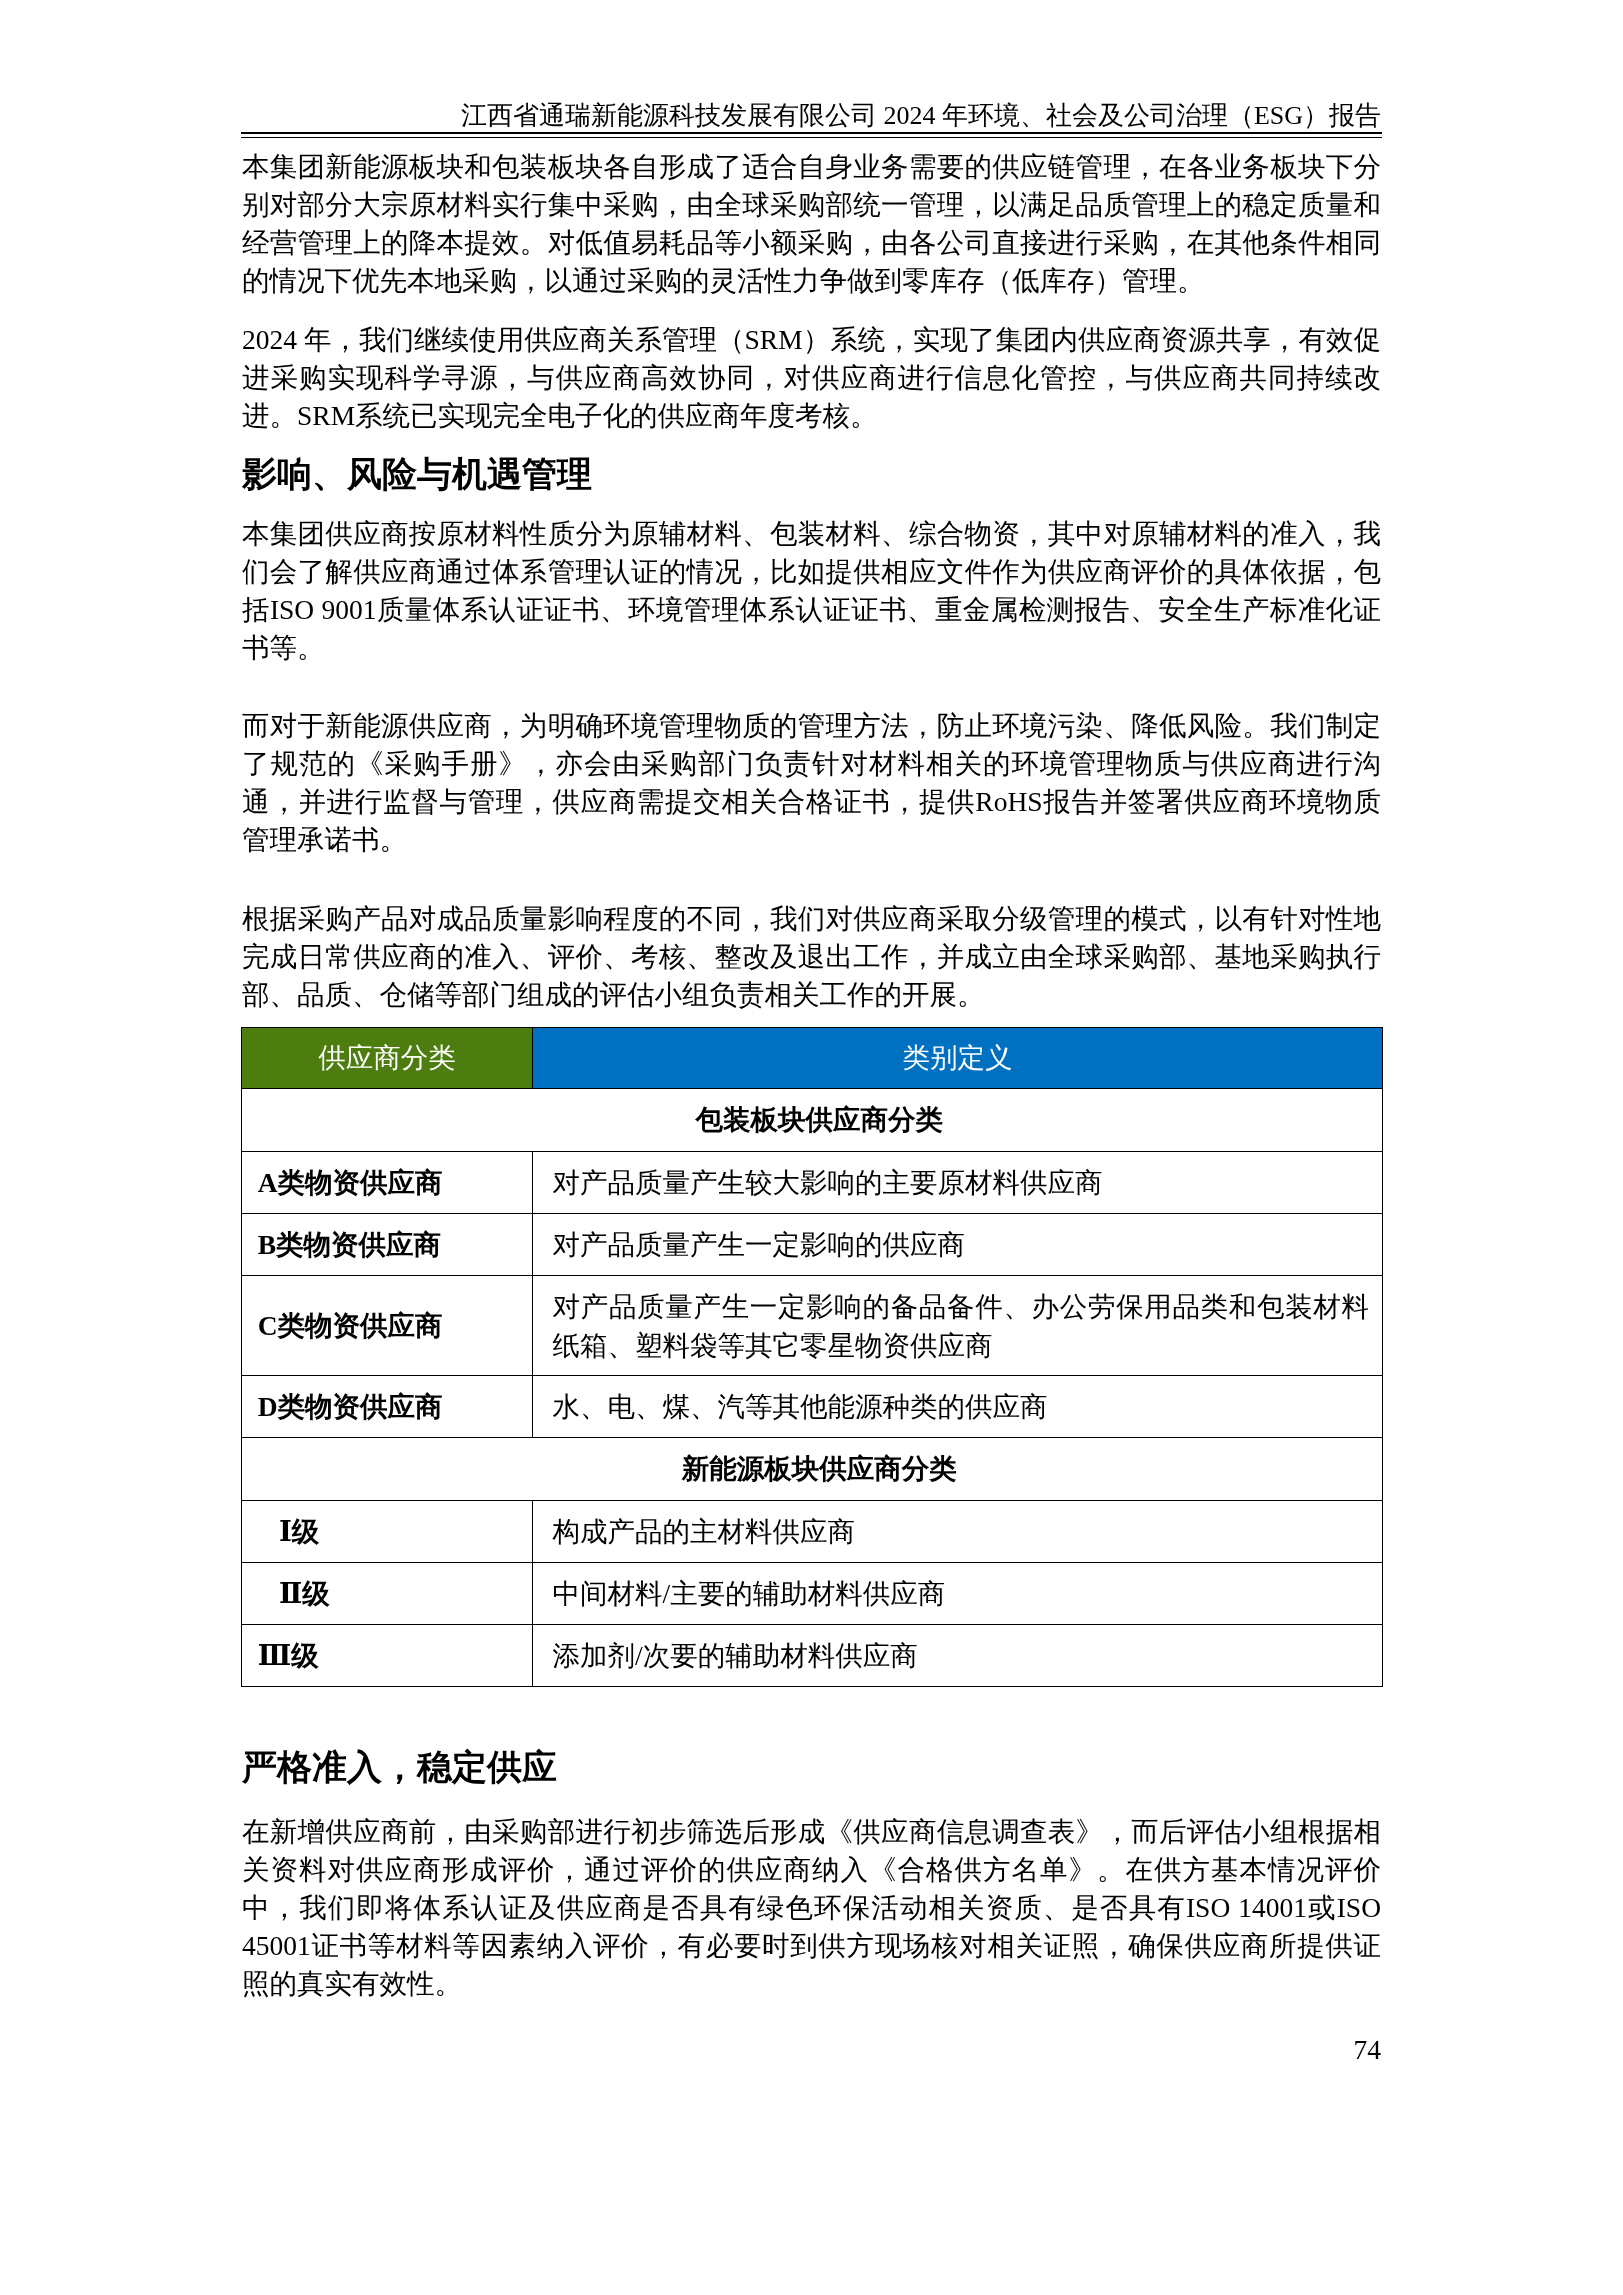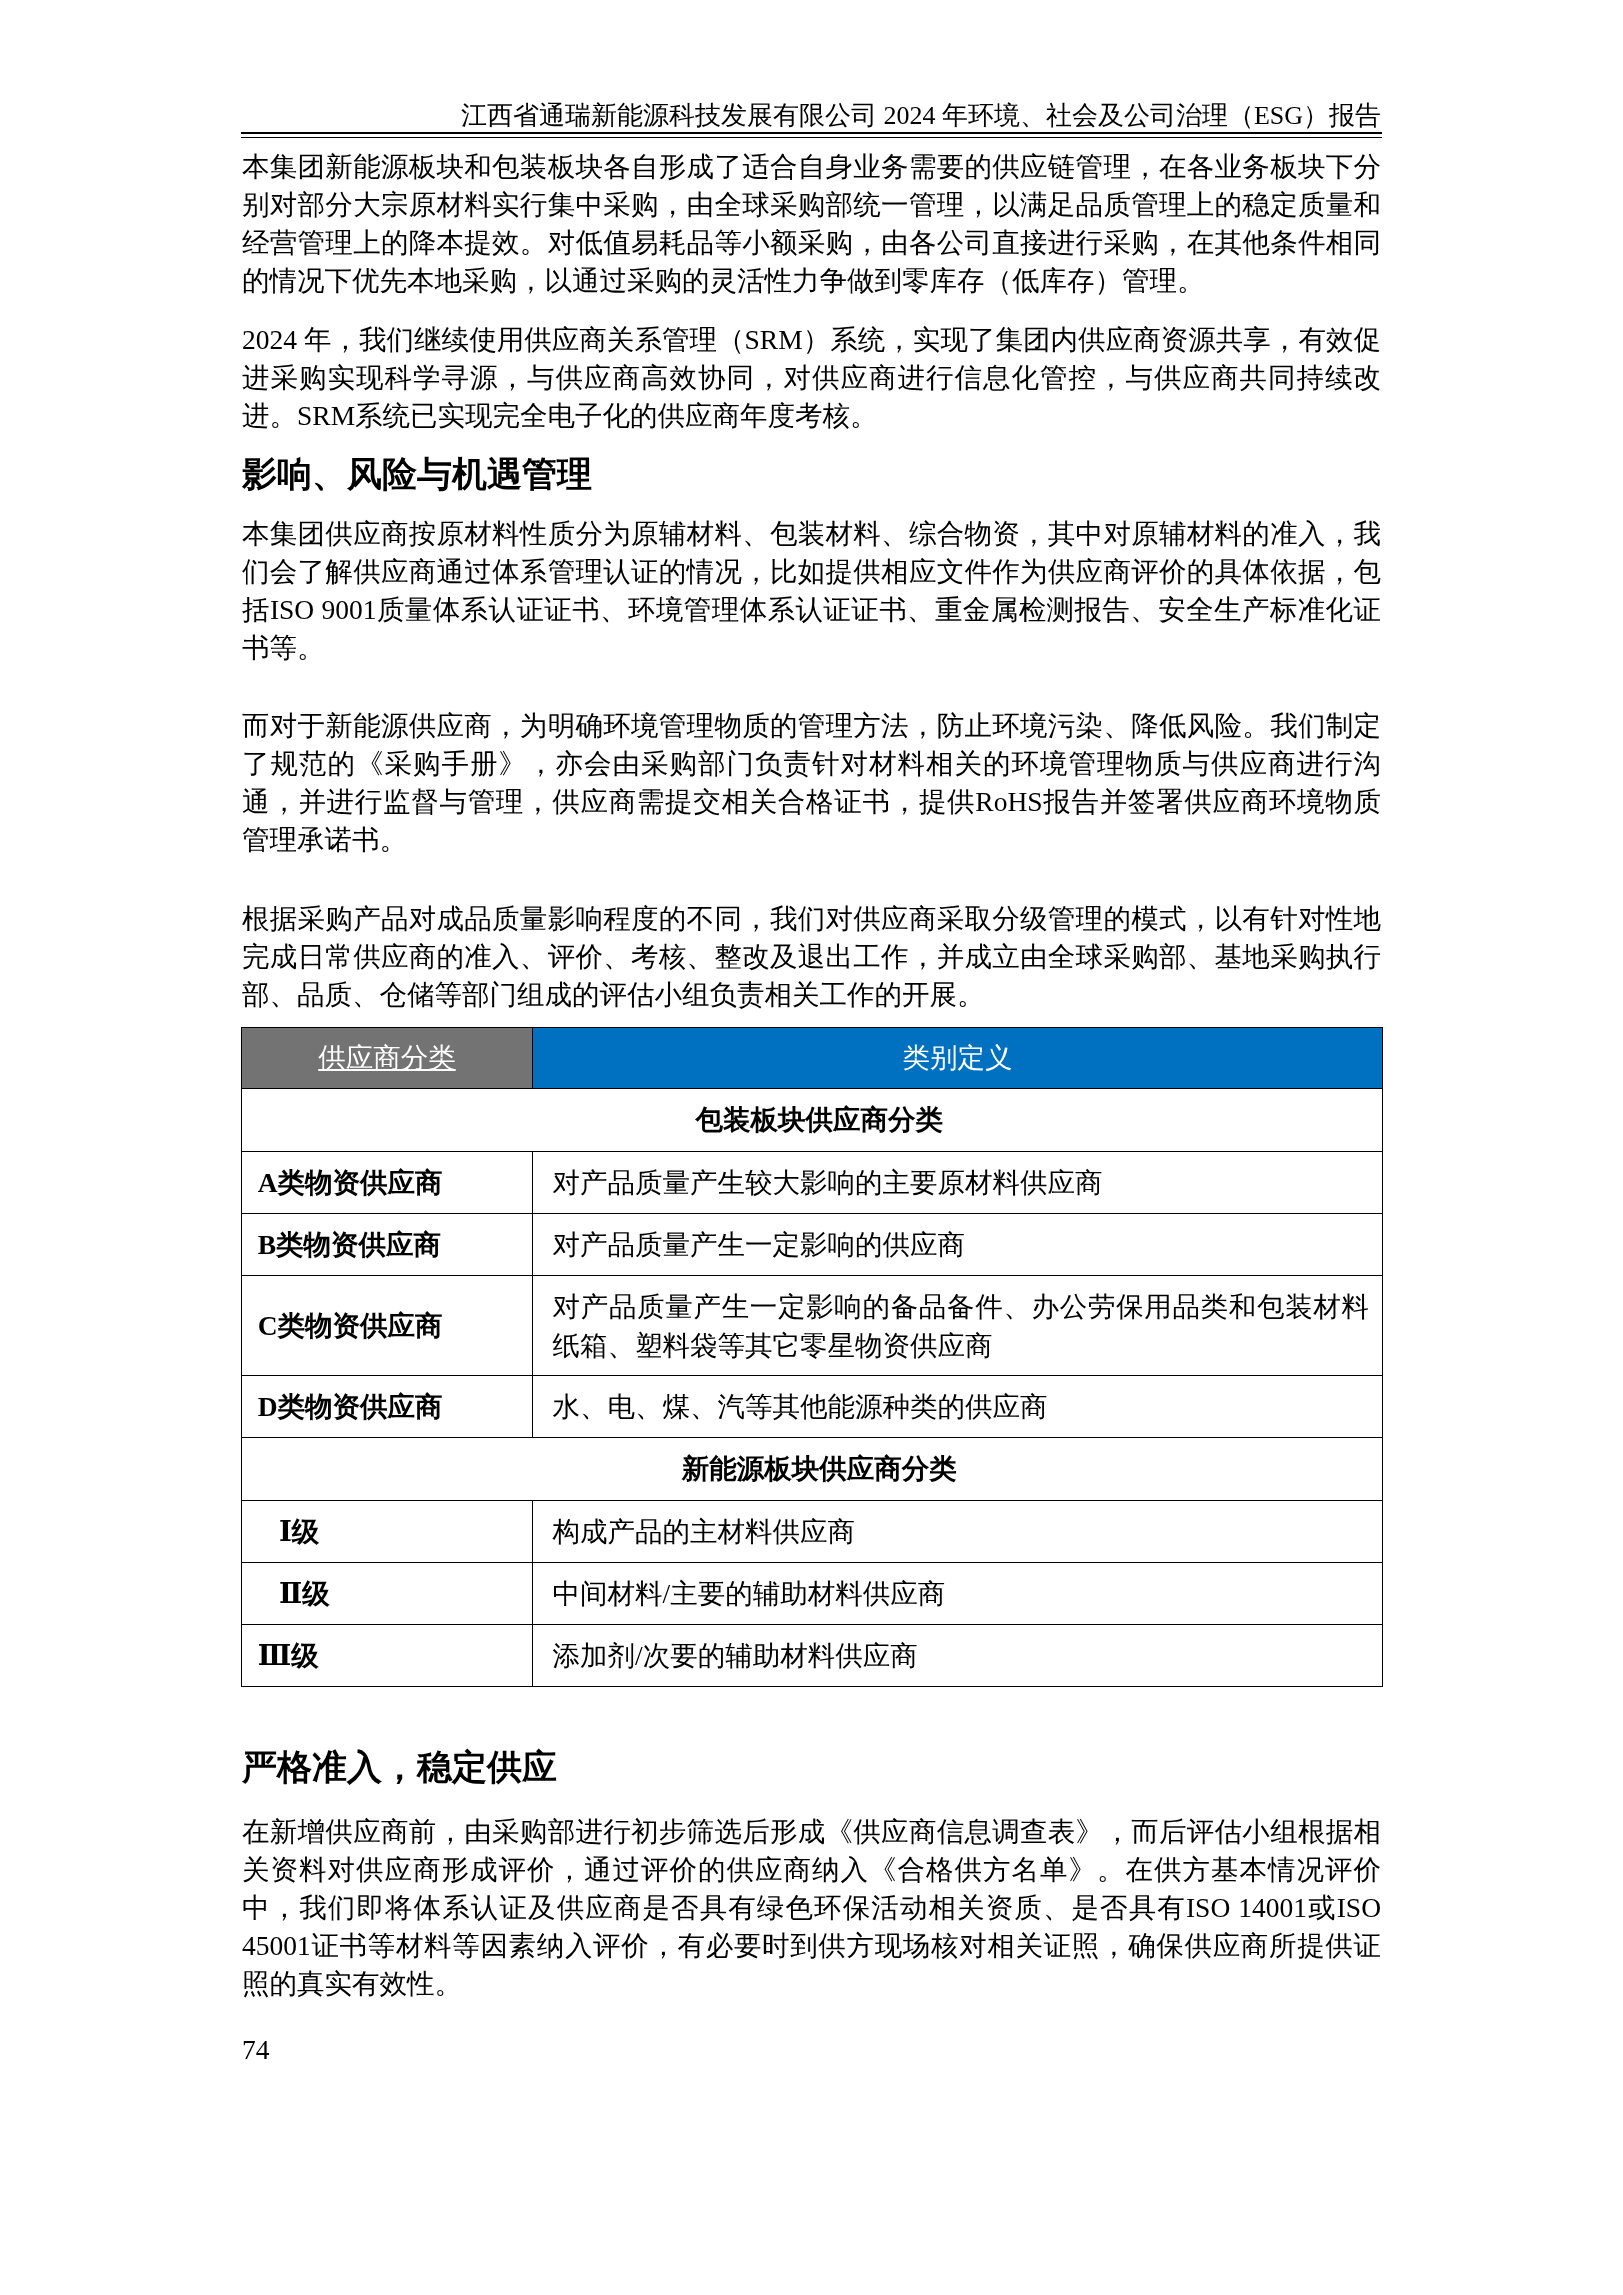--- a/index.html
+++ b/index.html
@@ -96,21 +96,21 @@
     padding-left: 19.6px;
     padding-right: 13px;
     font-weight: normal;
     line-height: 39px;
     text-align: justify;
   }
   .page-number {
     top: 2031px;
     font-size: 27.5px;
     line-height: 38px;
-    text-align: left;
+    text-align: right;
   }
 </style>
 </head>
 <body>
 
 <div class="page">
 
   <div class="content-block header-title">江西省通瑞新能源科技发展有限公司 2024 年环境、社会及公司治理（ESG）报告</div>
 
   <div class="header-rule"></div>
@@ -127,21 +127,21 @@
 
   <div class="content-block para p5">根据采购产品对成品质量影响程度的不同，我们对供应商采取分级管理的模式，以有针对性地完成日常供应商的准入、评价、考核、整改及退出工作，并成立由全球采购部、基地采购执行部、品质、仓储等部门组成的评估小组负责相关工作的开展。</div>
 
   <table class="supplier-table">
     <colgroup>
         <col class="c1">
         <col class="c2">
       </colgroup>
     <tbody>
         <tr class="thead-row">
-      <th class="th-bg" style="background: #737373; color: rgb(255, 255, 255); text-decoration: underline;">供应商分类</th>
+      <th class="th-bg" style="background: #4d7c0f; color: rgb(255, 255, 255);">供应商分类</th>
       <th class="th-bg" style="background: rgb(0, 112, 192); color: #ffffff;">类别定义</th>
     </tr>
     <tr class="row-section">
       <td colspan="2">包装板块供应商分类</td>
     </tr>
     <tr class="row-data">
       <td class="cat">A类物资供应商</td>
       <td class="def">对产品质量产生较大影响的主要原材料供应商</td>
     </tr>
     <tr class="row-data">

